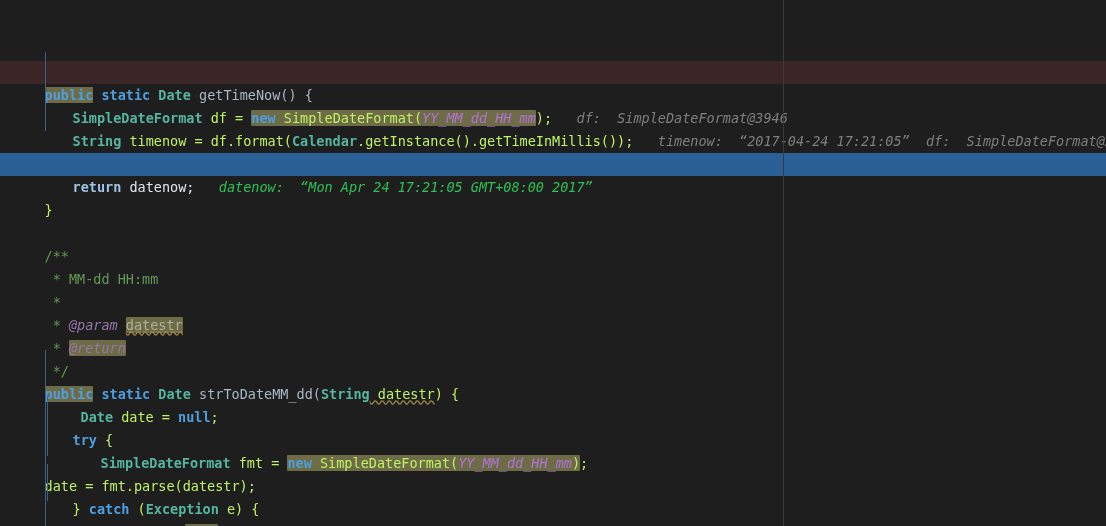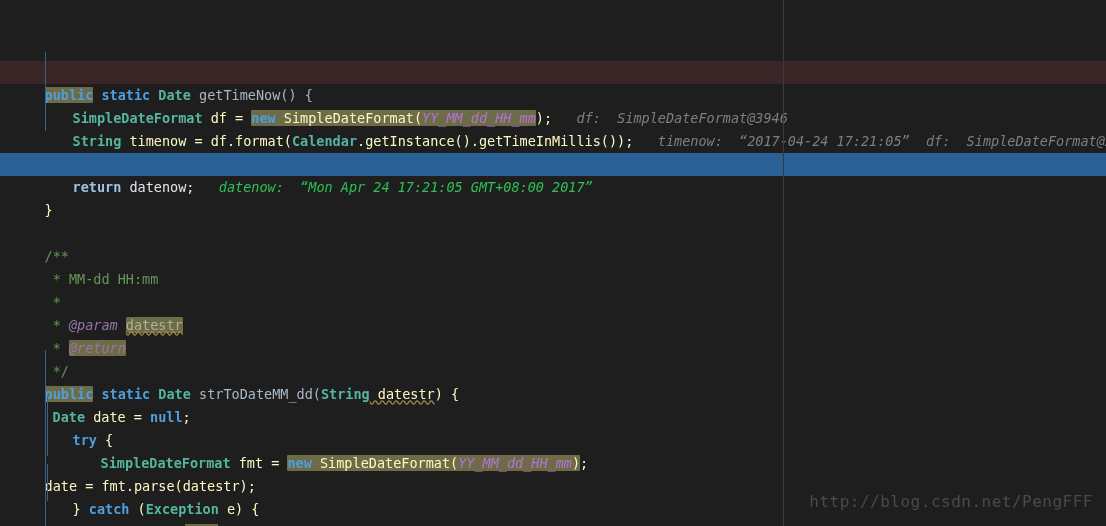--- a/index.html
+++ b/index.html
@@ -19,21 +19,21 @@
         line-height:22.7px;padding-left:12px;box-sizing:border-box;margin-top:32px;}
   .line.err-bg{background:#3a2626;}
   .line.sel-bg{background:#2b6096;}
 
   
   .iguide{position:absolute;width:1px;background:#3d6185;z-index:2;}
 
   
   .kw   {color:#4e9fe0;font-weight:bold;}
   .cls  {color:#55b6a0;font-weight:bold;}
-  .plain{color:#fef9c3;}
+  .plain{color:#bef264;}
   .cmt  {color:#629755;}
   .tag  {color:#9876aa;font-style:italic;}
   .str  {color:#b074d6;font-weight:normal;font-style:italic;}
   .meth {color:#a9b7c6;}
 
   
   .hl{background:#6e6b47;border-radius:1px;}
   .wavy{text-decoration:underline wavy #a08a4a;text-decoration-skip-ink:none;}
 
   
@@ -101,21 +101,21 @@
     <span class="cmt"> * </span><span class="tag hl">@return</span>
   </div>
   <div class="line" style="top:305px;">
     <span class="cmt"> */</span>
   </div>
 
   <div class="line" style="top:328px;">
     <span class="kw hl">public</span><span class="plain"> </span><span class="kw">static</span><span class="plain"> </span><span class="cls">Date</span><span class="plain"> </span><span class="meth">strToDateMM_dd(</span><span class="cls">String</span><span class="plain wavy"> datestr</span><span class="plain">) {</span>
   </div>
 
-  <div class="line" style="top:351px;padding-left:20px;">
+  <div class="line" style="top:351px;padding-left:48px;">
     <span class="cls">Date</span><span class="plain"> date = </span><span class="kw">null</span><span class="plain">;</span>
   </div>
 
   <div class="line" style="top:374px;padding-left:40px;">
     <span class="kw">try</span><span class="plain"> {</span>
   </div>
 
   <div class="line" style="top:397px;padding-left:68px;">
     <span class="cls">SimpleDateFormat</span><span class="plain"> fmt = </span><span class="hl"><span class="kw">new</span><span class="plain"> SimpleDateFormat(</span><span class="str">YY_MM_dd_HH_mm</span><span class="plain">)</span></span><span class="plain">;</span>
   </div>
@@ -133,14 +133,13 @@
   </div>
 
   <div class="line" style="top:489px;padding-left:40px;">
     <span class="plain">}</span>
   </div>
 
   <div class="line" style="top:512px;padding-left:40px;">
     
   </div>
 
-  <div id="watermark">http://blog.csdn.net/PengFFF</div>
 </div>
 
 </body></html>

